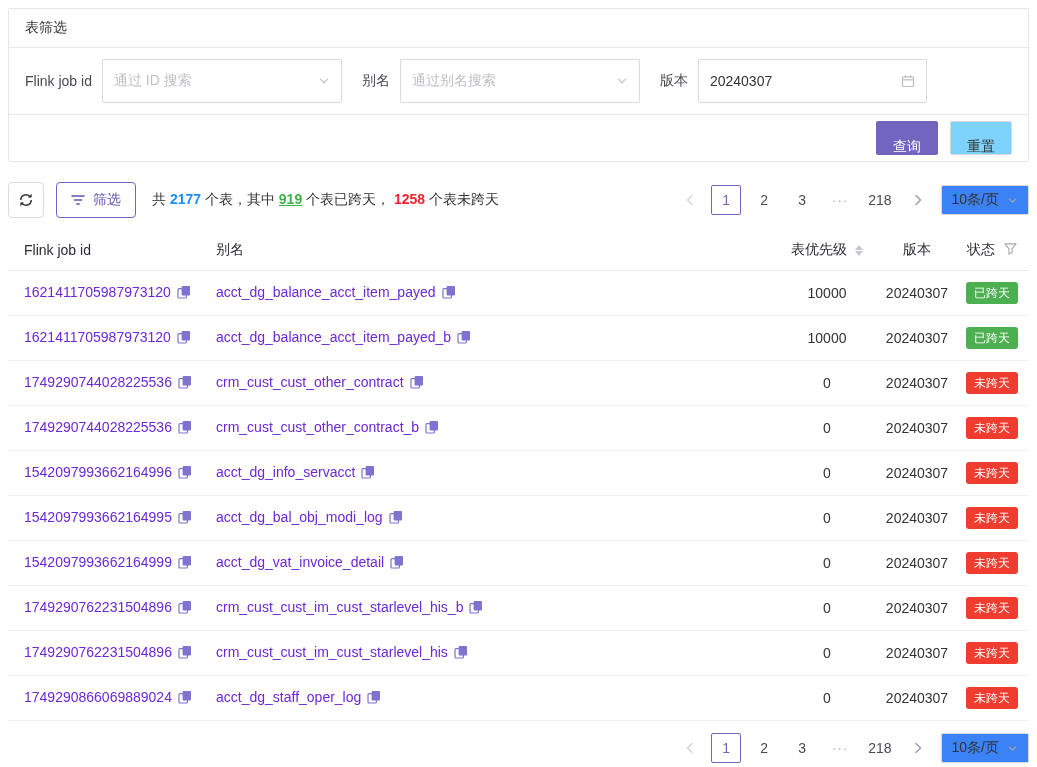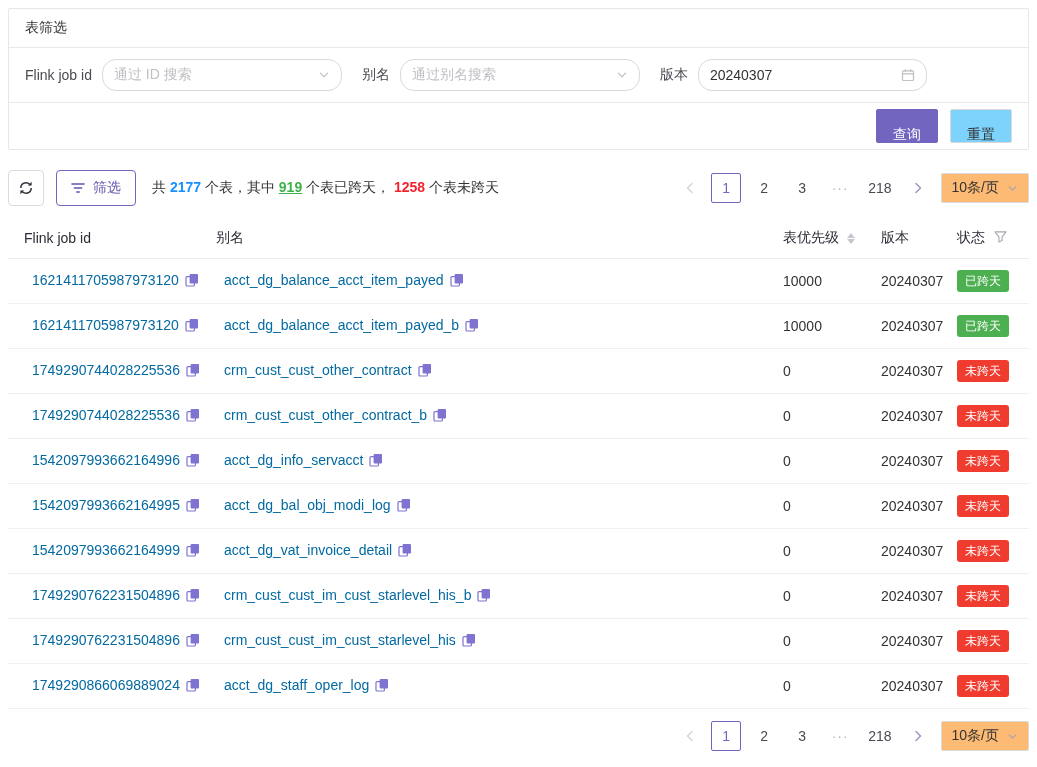--- a/index.html
+++ b/index.html
@@ -10,21 +10,21 @@
   }
   .page { width:1037px; height:767px; overflow:hidden; }
 
   
   .filter-card { margin:8px; border:1px solid #e7e7e9; border-radius:2px; background:#fff; }
   .card-title { padding:10px 16px; border-bottom:1px solid #e9e9eb; color:#333; font-size:14px; }
   .filter-row { display:flex; align-items:center; padding:11px 16px; }
   .field { display:flex; align-items:center; margin-right:20px; }
   .field-label { margin-right:10px; color:#4a4a52; white-space:nowrap; }
   .select-box, .date-box {
-    height:32px; border:1px solid #d9d9d9; border-radius:14px; background:#fff;
+    height:44px; border:1px solid #d9d9d9; border-radius:2px; background:#fff;
     display:flex; align-items:center; padding:0 11px; cursor:pointer;
   }
   .select-box { width:240px; }
   .date-box { width:229px; }
   .placeholder { color:#bfbfc4; flex:1; white-space:nowrap; overflow:hidden; }
   .date-input { border:none; outline:none; flex:1; font:inherit; color:#333; width:100%; background:transparent; }
   .box-icon { flex:none; color:#bfbfc4; display:flex; align-items:center; }
   .filter-footer { border-top:1px solid #e9e9eb; padding:6px 16px; display:flex; justify-content:flex-end; align-items:center; gap:12px; }
   .btn { height:30px; padding:16px 16px; border-radius:2px; font-size:14px; cursor:pointer; border:1px solid transparent; font-family:inherit; }
   .btn-primary { background:#7265c0; border-color:#7265c0; color:#fff; }
@@ -52,37 +52,37 @@
   }
   .pg-arrow.prev { color:#d2d2da; cursor:default; }
   .pg-arrow.next { color:#9a93b8; }
   .page-item {
     min-width:30px; height:30px; border:1px solid transparent; border-radius:2px; background:#fff;
     color:#4a4a55; font-size:14px; cursor:pointer; font-family:inherit; padding:0 4px;
   }
   .page-item.active { border-color:#7265c0; color:#7265c0; }
   .page-item.ellipsis { color:#b8b8c0; cursor:default; letter-spacing:1px; }
   .size-select {
-    height:30px; border:1px solid #d9d9d9; border-radius:2px; background:#fdba74;
+    height:30px; border:1px solid #d9d9d9; border-radius:2px; background:#3b82f6;
     display:flex; align-items:center; gap:8px; padding:0 10px; cursor:pointer; color:#333;
   }
   .size-select .box-icon { color:#a6a6ad; }
 
   
   .table-wrap { margin:12px 8px 0; }
   table { width:100%; border-collapse:collapse; table-layout:fixed; }
   col.c-id{width:200px} col.c-alias{width:auto} col.c-priority{width:104px} col.c-version{width:76px} col.c-status{width:74px}
   th { text-align:left; font-weight:500; color:#2c2c36; font-size:14px; padding:11px 8px 11px; border-bottom:1px solid #ebebee; white-space:nowrap; }
   th:first-child { padding-left:16px; }
-  th.center, td.center { text-align:left; }
+  th.center, td.center { text-align:center; }
   td { padding:11px 8px; border-bottom:1px solid #f0f0f2; font-size:14px; color:#333; white-space:nowrap; overflow:hidden; }
   td:first-child { padding-left:16px; }
   td.c-version, th.c-version { padding-left:2px; padding-right:2px; }
   td.c-status, th.c-status { padding-left:2px; padding-right:2px; }
-  .link { color:#0369a1; cursor:pointer;margin-left:8px; }
+  .link { color:#6d28d9; cursor:pointer; }
   .copy-icon { color:#7e73d0; margin-left:6px; vertical-align:-2px; cursor:pointer; }
   .th-inner { display:inline-flex; align-items:center; gap:4px; }
   .sorter { display:inline-flex; flex-direction:column; gap:1px; margin-left:4px; cursor:pointer; }
   .sorter .tri-up { width:0; height:0; border-left:4px solid transparent; border-right:4px solid transparent; border-bottom:5px solid #c6c6cf; }
   .sorter .tri-down { width:0; height:0; border-left:4px solid transparent; border-right:4px solid transparent; border-top:5px solid #c6c6cf; }
   .funnel { color:#a7a7b0; margin-left:5px; vertical-align:-2px; cursor:pointer; }
   .badge {
     display:inline-block; padding:3px 8px; border-radius:3px; color:#fff; font-size:12px; line-height:16px;
   }
 

